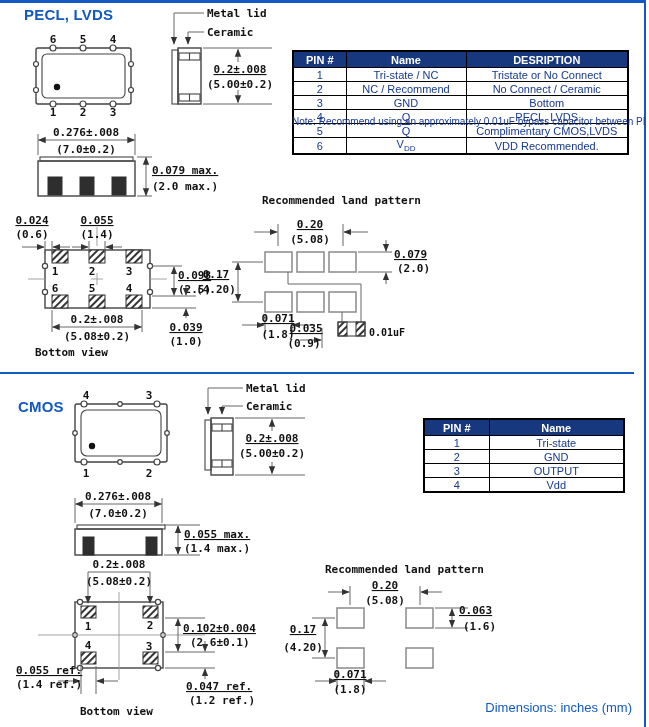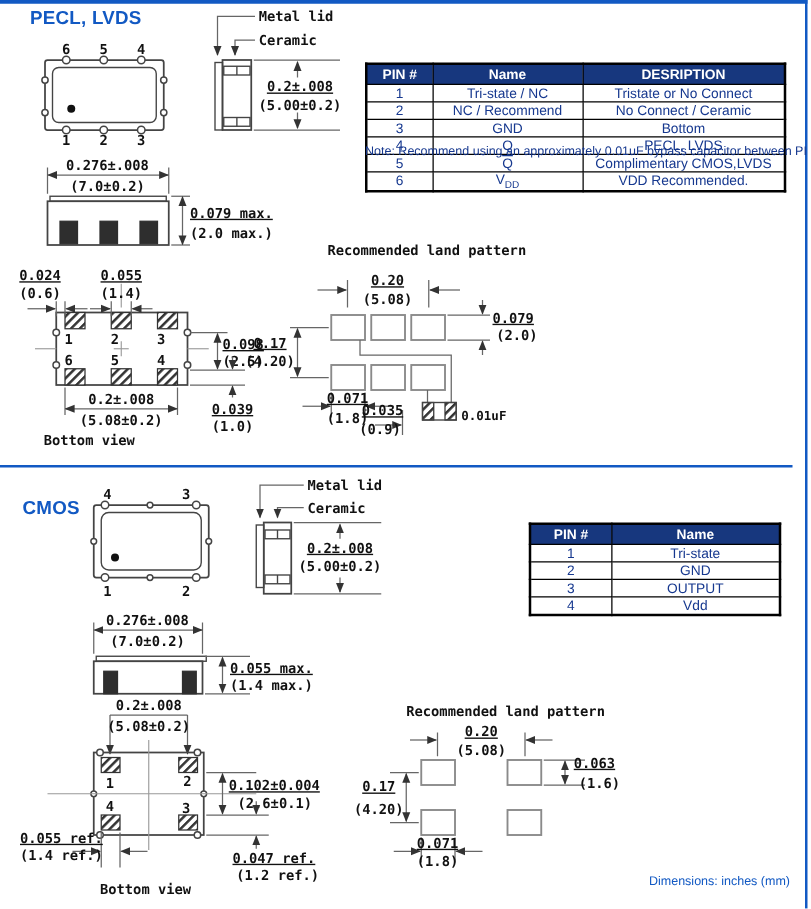--- a/index.html
+++ b/index.html
@@ -1,21 +1,21 @@
 <!DOCTYPE html>
 <html><head>
 <meta charset="utf-8">
 <style>
   html,body{margin:0;padding:0;background:#fff;}
   #stage{position:relative;width:646px;height:727px;background:#fff;overflow:hidden;
          font-family:"Liberation Sans",sans-serif;}
   .accent-bar{position:absolute;background:#1259c3;}
   .sec-title{position:absolute;font-size:15px;font-weight:bold;color:#1259c3;
              font-family:"Liberation Sans",sans-serif;letter-spacing:0.2px;}
-  .footer{position:absolute;right:14px;top:700px;font-size:10px;color:#1259c3;}
+  .footer{position:absolute;right:14px;top:700px;font-size:13px;color:#1259c3;}
   
   table.pin{position:absolute;border-collapse:collapse;table-layout:fixed;
             font-size:11px;color:#16388f;background:#fff;margin-top:28px;}
   table.pin th{background:#17377e;color:#ffffff;font-weight:bold;font-size:11px;
                border:1px solid #000;padding:0;height:15px;}
   table.pin td{border:1px solid #000;text-align:center;padding:0;height:13px;
                white-space:nowrap;overflow:hidden;}
   table.pin{border:2px solid #000;}
   .ovl{text-decoration:overline;}
   sub{font-size:8px;}

